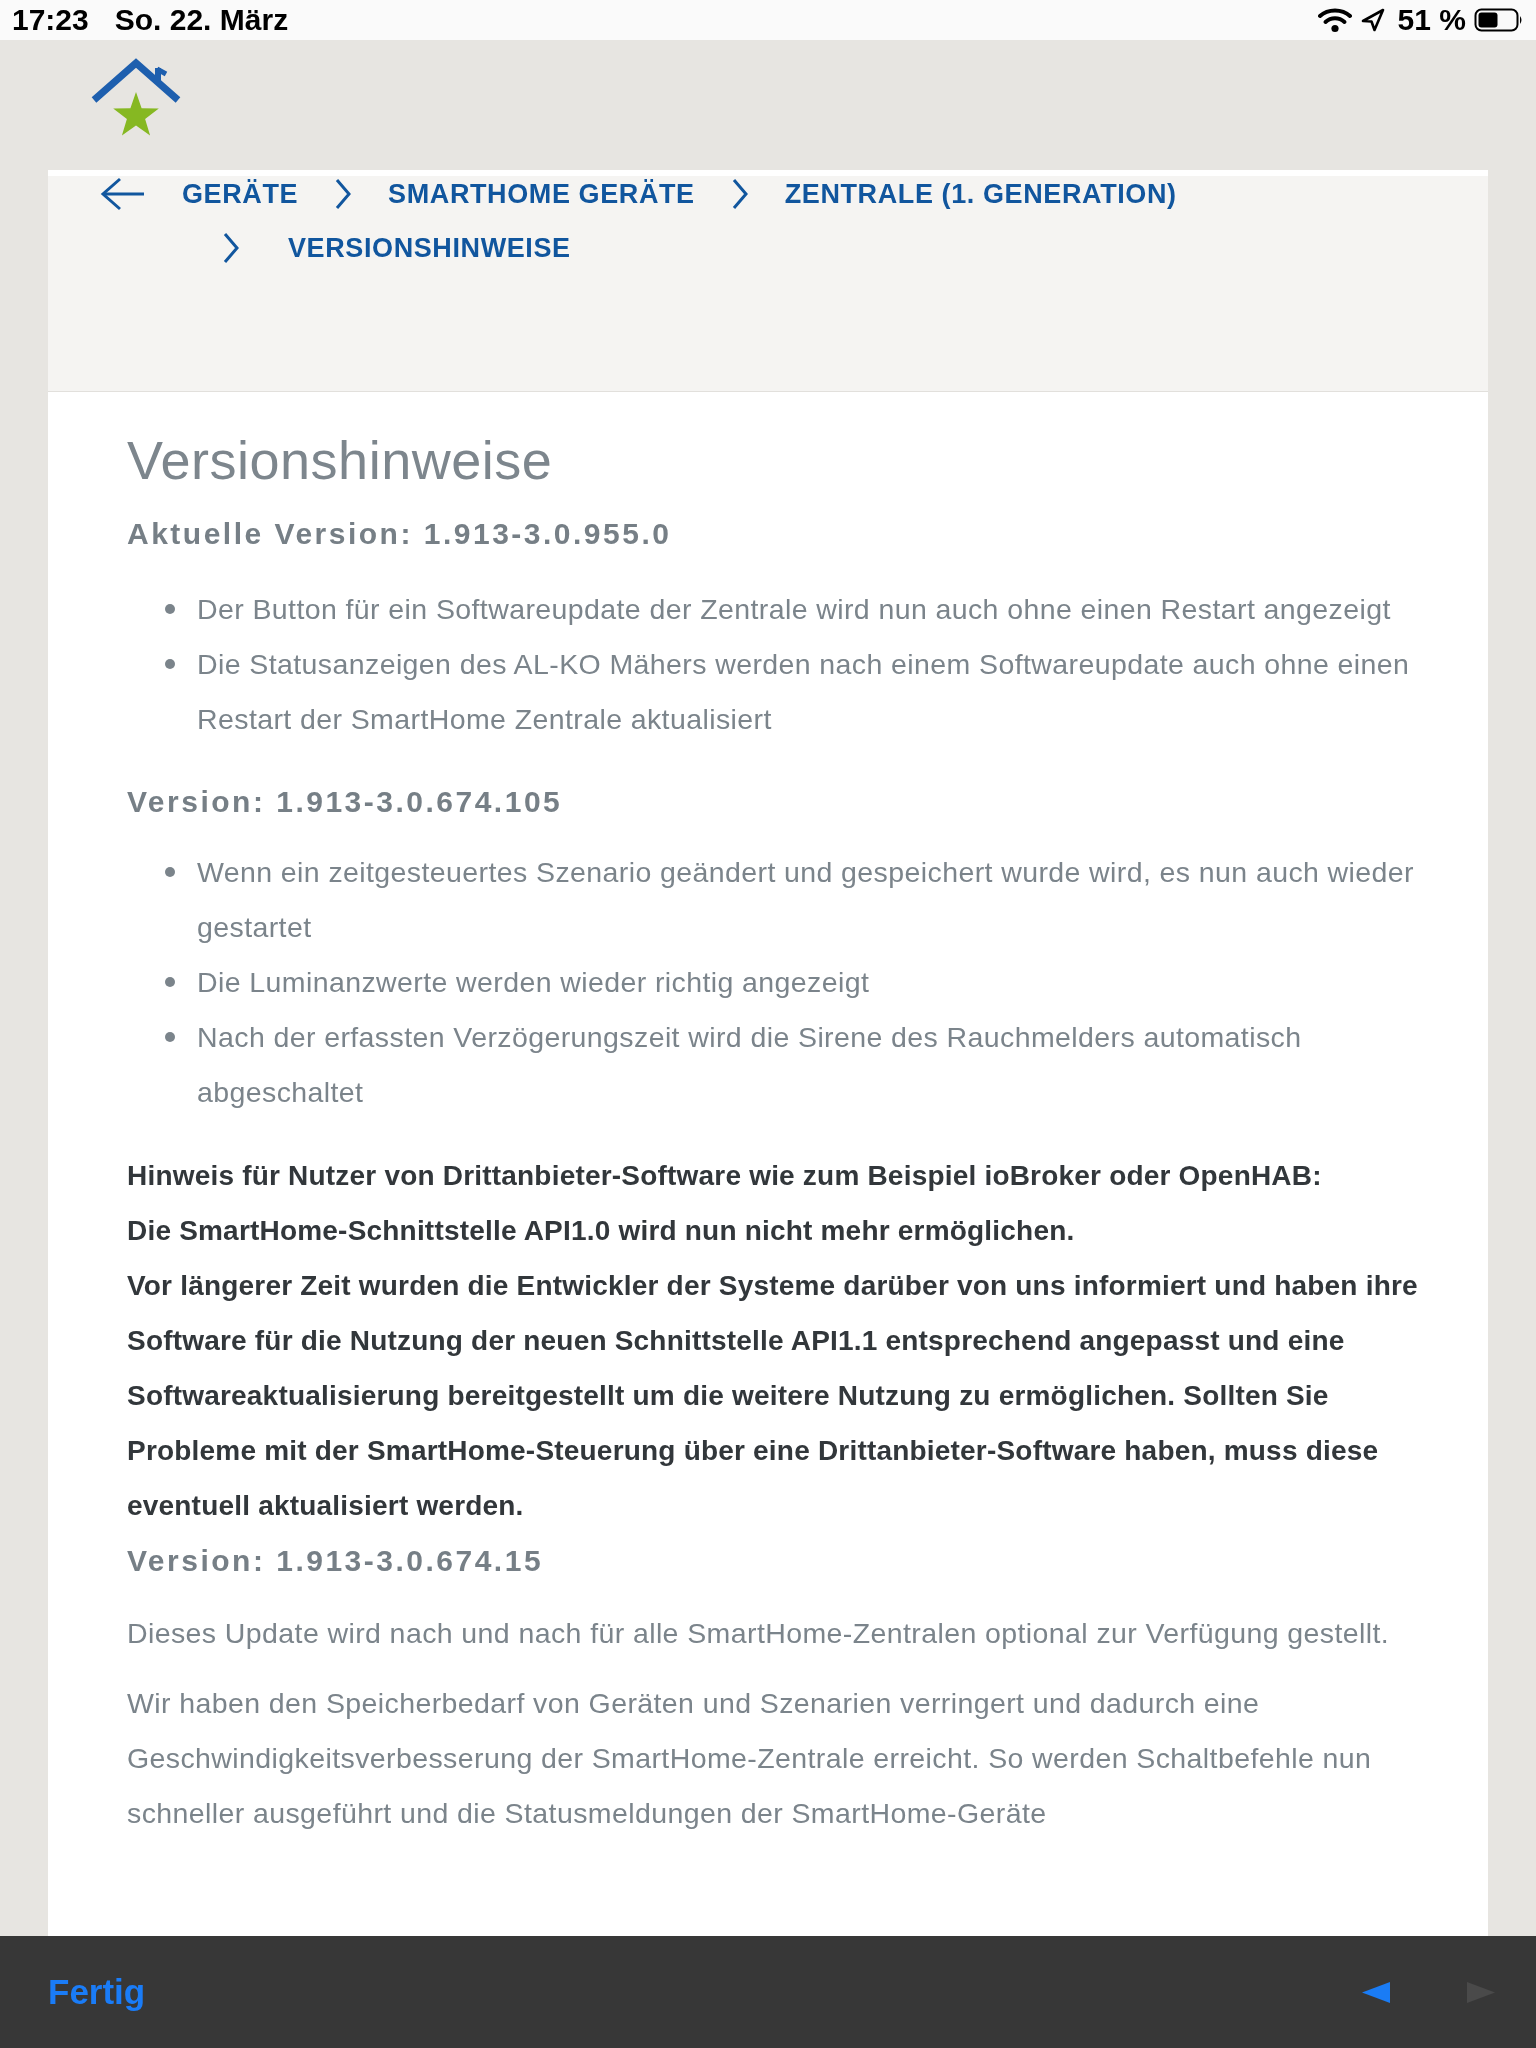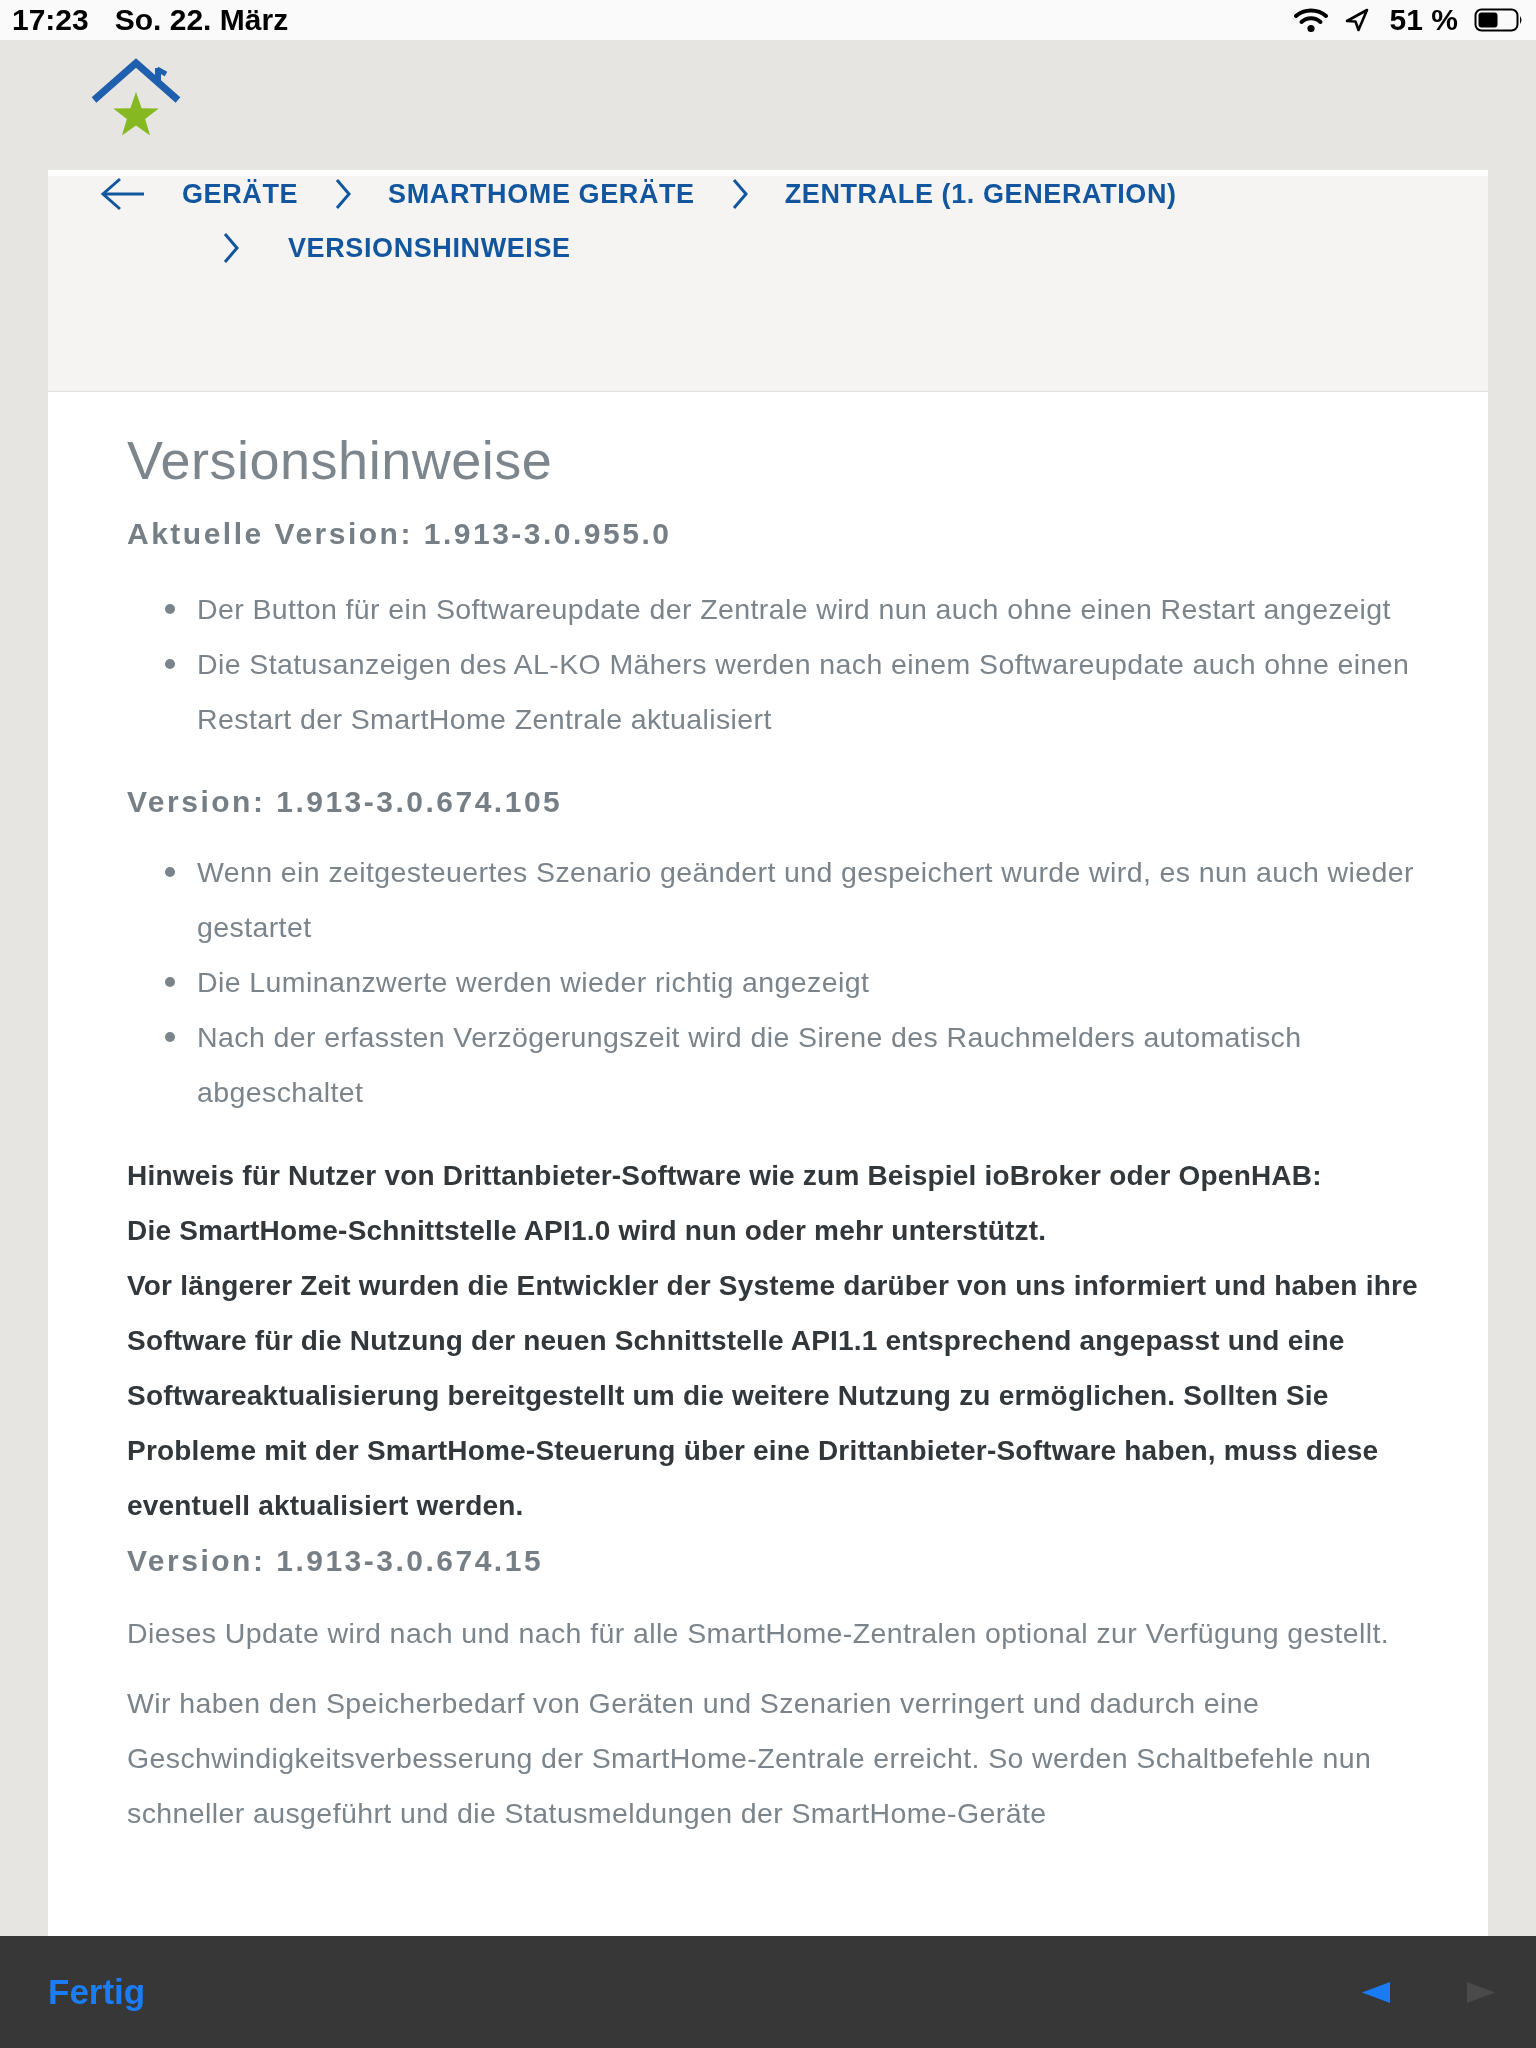--- a/index.html
+++ b/index.html
@@ -11,21 +11,21 @@
   }
   
   .status-bar{
     position:absolute;top:0;left:0;width:1536px;height:40px;
     background:#fafafa;display:flex;align-items:center;justify-content:space-between;
     padding:0 12px;box-sizing:border-box;z-index:30;color:#000;
   }
   .status-left{display:flex;align-items:baseline;gap:26px;}
   .status-time{font-size:30px;font-weight:700;}
   .status-date{font-size:30px;font-weight:600;}
-  .status-right{display:flex;align-items:center;gap:16px;}
+  .status-right{display:flex;align-items:center;gap:8px;}
   .status-pct{font-size:30px;font-weight:600;margin-left:4px;}
   
   .logo{position:absolute;left:86px;top:50px;width:100px;height:92px;z-index:5;}
   
   .card{
     position:absolute;left:48px;top:170px;width:1440px;height:1990px;
     background:#ffffff;box-sizing:border-box;
   }
   .crumb-band{
     height:216px;background:#f5f4f2;border-bottom:1px solid #e2e0dc;
@@ -168,21 +168,21 @@
     </ul>
 
     <h2 class="sec-heading h2b">Version: 1.913-3.0.674.105</h2>
     <ul class="bullets u2">
       <li>Wenn ein zeitgesteuertes Szenario geändert und gespeichert wurde wird, es nun auch wieder gestartet</li>
       <li>Die Luminanzwerte werden wieder richtig angezeigt</li>
       <li>Nach der erfassten Verzögerungszeit wird die Sirene des Rauchmelders automatisch abgeschaltet</li>
     </ul>
 
     <p class="note"><span>Hinweis für Nutzer von Drittanbieter-Software wie zum Beispiel ioBroker oder OpenHAB:</span><br>
-    <span>Die SmartHome-Schnittstelle API1.0 wird nun oder mehr unterstützt.</span><br>
+    <span>Die SmartHome-Schnittstelle API1.0 wird nun nicht mehr ermöglichen.</span><br>
     <span>Vor längerer Zeit wurden die Entwickler der Systeme darüber von uns informiert und haben ihre Software für die Nutzung der neuen Schnittstelle API1.1 entsprechend angepasst und eine Softwareaktualisierung bereitgestellt um die weitere Nutzung zu ermöglichen. Sollten Sie Probleme mit der SmartHome-Steuerung über eine Drittanbieter-Software haben, muss diese eventuell aktualisiert werden.</span></p>
 
     <h2 class="sec-heading h2c">Version: 1.913-3.0.674.15</h2>
     <p class="body-p p1">Dieses Update wird nach und nach für alle SmartHome-Zentralen optional zur Verfügung gestellt.</p>
     <p class="body-p p2">Wir haben den Speicherbedarf von Geräten und Szenarien verringert und dadurch eine Geschwindigkeitsverbesserung der SmartHome-Zentrale erreicht. So werden Schaltbefehle nun schneller ausgeführt und die Statusmeldungen der SmartHome-Geräte</p>
   </div>
 </div>
 
 <div class="toolbar">
   <button class="done-btn">Fertig</button>

